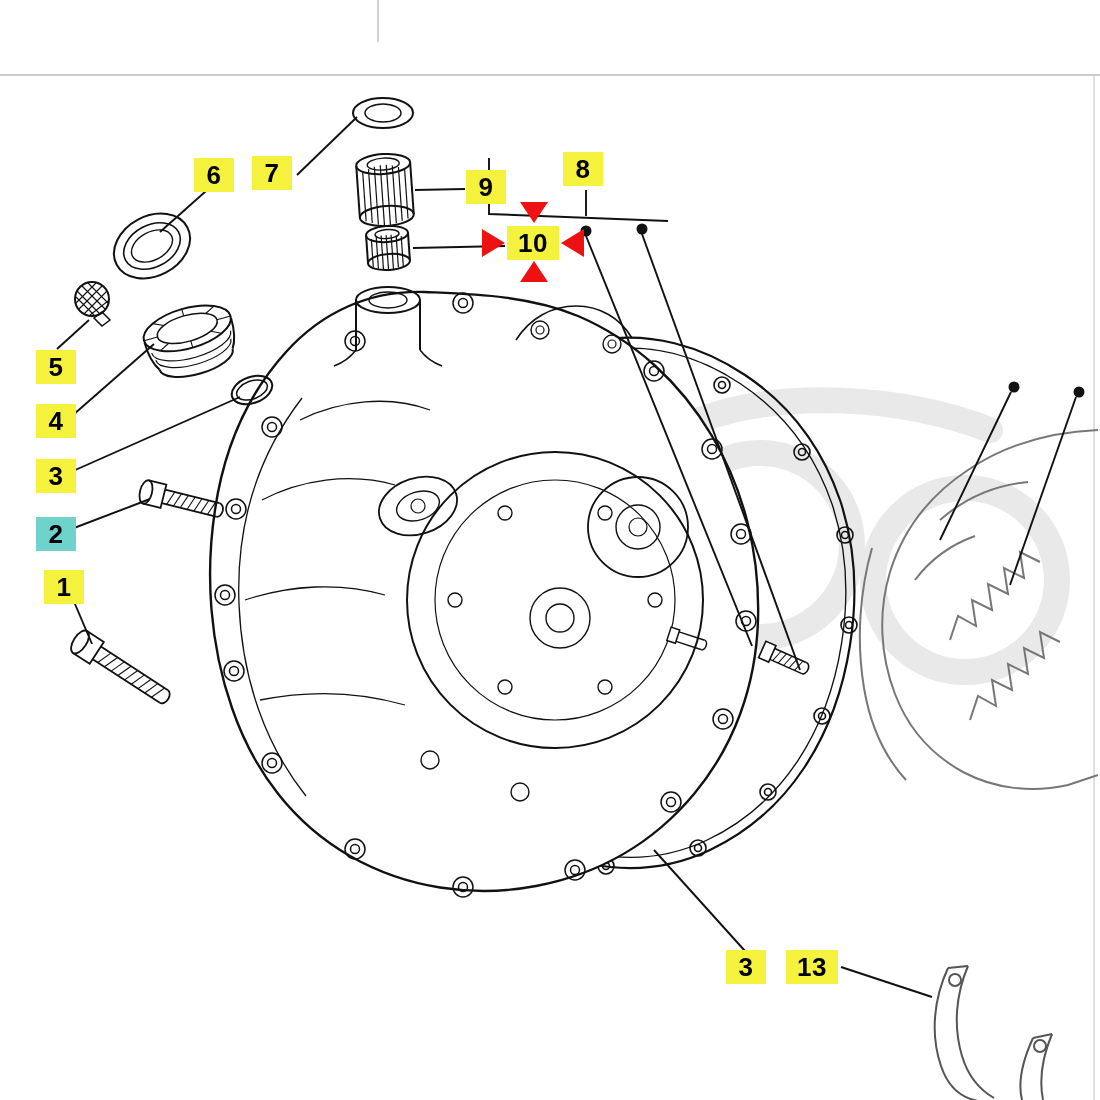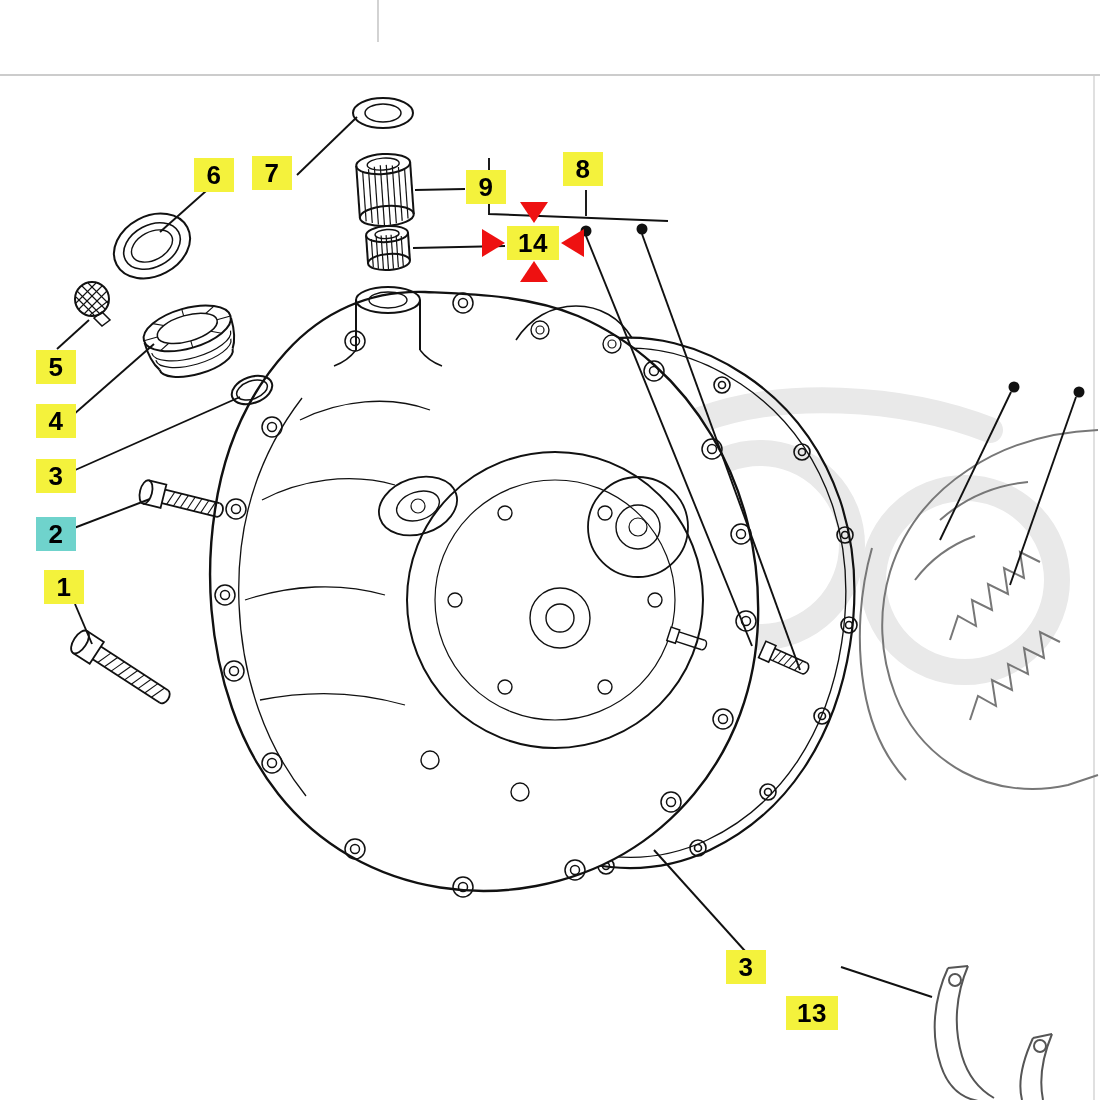--- a/index.html
+++ b/index.html
@@ -351,22 +351,22 @@
 
   <div class="callout hl-yellow" style="left:44px;top:570px">1</div>
   <div class="callout hl-cyan" style="left:36px;top:517px">2</div>
   <div class="callout hl-yellow" style="left:36px;top:459px">3</div>
   <div class="callout hl-yellow" style="left:36px;top:404px">4</div>
   <div class="callout hl-yellow" style="left:36px;top:350px">5</div>
   <div class="callout hl-yellow" style="left:194px;top:158px">6</div>
   <div class="callout hl-yellow" style="left:252px;top:156px">7</div>
   <div class="callout hl-yellow" style="left:563px;top:152px">8</div>
   <div class="callout hl-yellow" style="left:466px;top:170px">9</div>
-  <div class="callout hl-yellow" style="left:507px;top:226px">14</div>
+  <div class="callout hl-yellow" style="left:507px;top:226px">10</div>
   <div class="callout hl-yellow" style="left:726px;top:950px">3</div>
-  <div class="callout hl-yellow" style="left:786px;top:996px">13</div>
+  <div class="callout hl-yellow" style="left:786px;top:950px">13</div>
 
   <div id="arr-left" class="sel-arrow"></div>
   <div id="arr-right" class="sel-arrow"></div>
   <div id="arr-top" class="sel-arrow"></div>
   <div id="arr-bottom" class="sel-arrow"></div>
 
 </div>
 
 </body></html>

